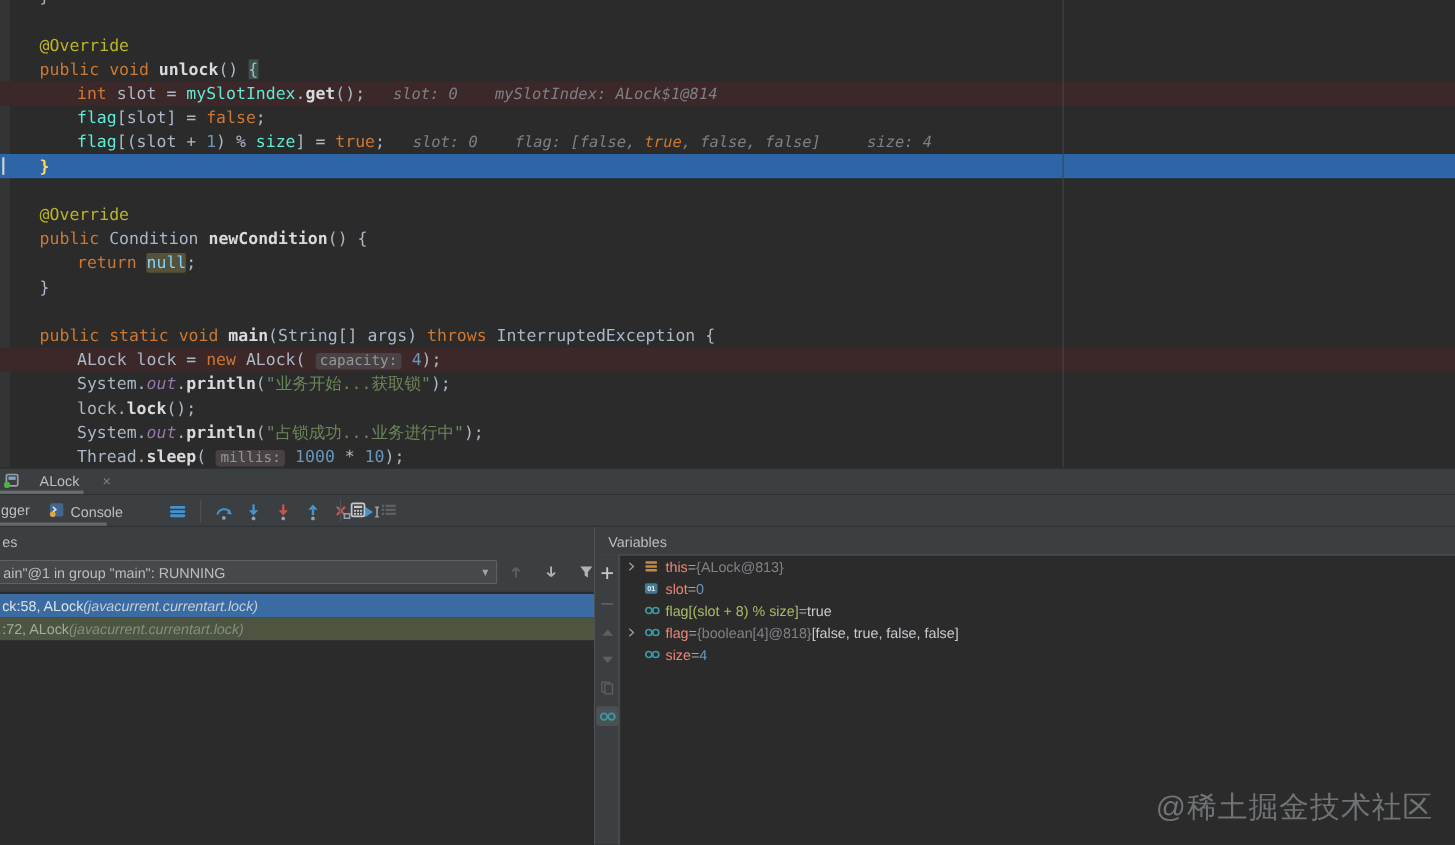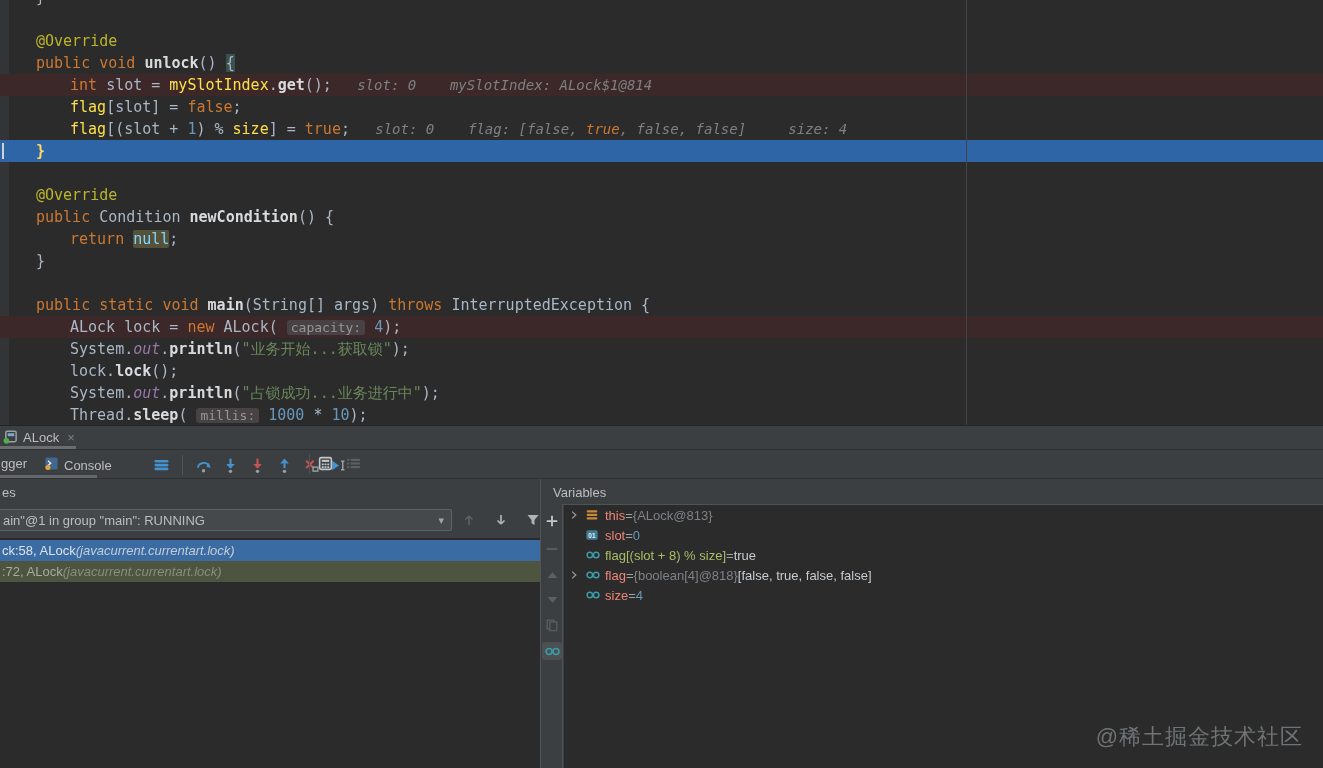--- a/index.html
+++ b/index.html
@@ -10,36 +10,36 @@
   #gutter{position:absolute;left:0;top:0;width:9px;height:425px;background:#323436;}
   #code-area{position:absolute;left:0;top:0;width:1323px;margin-top:-14px;
              font-family:"DejaVu Sans Mono",monospace;font-size:15px;line-height:22px;white-space:pre;}
   .code-line{position:relative;height:22px;}
   .code-line.bg-bp{background:#3d2829;}
   .code-line.bg-exec{background:#2d65a6;}
   .exec-caret{position:absolute;left:2px;top:3px;width:2px;height:16px;background:#ccd1d6;}
   #guide-line{position:absolute;left:966px;top:0;width:1px;height:425px;background:#414549;z-index:3;}
   .tok-kw{color:#cc7832;}
   .tok-ann{color:#bbb529;}
-  .tok-fld{color:#fde047;}
+  .tok-fld{color:#5eead4;}
   .tok-fldi{color:#9876aa;font-style:italic;}
   .tok-num{color:#6897bb;}
   .tok-str{color:#6a8759;}
   .tok-fn{color:#d8dbde;font-weight:600;margin-top:23px;}
   .tok-pl{color:#a9b7c6;}
   .tok-hint{color:#7d8084;font-style:italic;font-size:14px;}
   .tok-hinthl{color:#cc7832;font-style:italic;font-size:14px;}
   .tok-badge{background:#494244;color:#939799;border-radius:3px;padding:0 4px;font-size:13px;}
   .tok-nullhl{color:#7dd3fc;background:#56523a;border-radius:2px;}
   .tok-bracehl{color:#a9b7c6;background:#3b514d;}
   .tok-bracey{color:#ffd761;font-weight:bold;}
   
   #debug{position:absolute;left:0;top:425px;width:1323px;height:343px;background:#3c3f41;border-top:1px solid #242628;box-sizing:border-box;}
   #tabrow{position:absolute;left:0;top:0;width:100%;height:24px;border-bottom:1px solid #2e3133;box-sizing:border-box;}
-  .tab{position:absolute;left:3px;top:1px;height:21px;display:flex;align-items:center;gap:5px;color:#bcbec0;font-size:13px;}
+  .tab{position:absolute;left:3px;top:1px;height:21px;display:flex;align-items:center;gap:18px;color:#bcbec0;font-size:13px;}
   .tab-close{color:#7e8284;font-size:13px;margin-left:3px;}
   #tab-underline{position:absolute;left:0;top:20px;width:76px;height:3px;background:#696d70;}
   #toolrow{position:absolute;left:0;top:24px;width:100%;height:29px;border-bottom:1px solid #2e3133;box-sizing:border-box;}
   .subtab{position:absolute;top:6px;color:#bcbec0;font-size:13px;display:flex;align-items:center;gap:5px;}
   #subtab-debugger{left:1px;}
   #subtab-console{left:44px;}
   #subtab-underline{position:absolute;left:0;top:25px;width:97px;height:3px;background:#64686b;}
   .vsep{position:absolute;top:4px;width:1px;height:20px;background:#515457;}
   #toolbar-icons{position:absolute;left:153px;top:5px;display:flex;gap:10px;align-items:center;}
   #toolbar-icons2{position:absolute;left:317px;top:5px;display:flex;gap:11px;align-items:center;}
@@ -69,21 +69,21 @@
   .strip-btn.selected{background:#4b5052;border-radius:3px;left:1px;width:20px;}
   .var-row{position:absolute;left:563px;width:760px;height:20px;display:flex;align-items:center;font-size:13px;white-space:nowrap;}
   .chev{width:17px;padding-left:5px;box-sizing:content-box;display:inline-flex;}
   .vicon{width:20px;display:inline-flex;align-items:center;}
   .v-name{color:#ec8577;}
   .v-expr{color:#a9bd68;}
   .v-eq{color:#9fa3a6;}
   .v-ref{color:#7e8287;}
   .v-num{color:#6897bb;}
   .v-plain{color:#c7ccd1;}
-  #watermark{position:absolute;right:20px;bottom:16px;color:#6f7375;font-size:22px;letter-spacing:1px;}
+  #watermark{position:absolute;right:20px;bottom:16px;color:#6f7375;font-size:27px;letter-spacing:1px;}
 </style>
 </head>
 <body>
 
 <div id="root">
 
   <div id="editor">
     <div id="gutter"></div>
     <div id="code-area"><div class="code-line" style="padding-left: 36px;"><span class="tok-pl">}</span></div><div class="code-line" style="padding-left: 36px;"></div><div class="code-line" style="padding-left: 36px;"><span class="tok-ann">@Override</span></div><div class="code-line" style="padding-left: 36px;"><span class="tok-kw">public </span><span class="tok-kw">void </span><span class="tok-fn">unlock</span><span class="tok-pl">() </span><span class="tok-bracehl">{</span></div><div class="code-line bg-bp" style="padding-left: 70px;"><span class="tok-kw">int </span><span class="tok-pl">slot = </span><span class="tok-fld">mySlotIndex</span><span class="tok-pl">.</span><span class="tok-fn">get</span><span class="tok-pl">();</span><span class="tok-hint">   slot: 0</span><span class="tok-hint">    mySlotIndex: ALock$1@814</span></div><div class="code-line" style="padding-left: 70px;"><span class="tok-fld">flag</span><span class="tok-pl">[slot] = </span><span class="tok-kw">false</span><span class="tok-pl">;</span></div><div class="code-line" style="padding-left: 70px;"><span class="tok-fld">flag</span><span class="tok-pl">[(slot + </span><span class="tok-num">1</span><span class="tok-pl">) % </span><span class="tok-fld">size</span><span class="tok-pl">] = </span><span class="tok-kw">true</span><span class="tok-pl">;</span><span class="tok-hint">   slot: 0</span><span class="tok-hint">    flag: [false, </span><span class="tok-hinthl">true</span><span class="tok-hint">, false, false]</span><span class="tok-hint">     size: 4</span></div><div class="code-line bg-exec" style="padding-left: 36px;"><span class="tok-bracey">}</span><span class="exec-caret"></span></div><div class="code-line" style="padding-left: 36px;"></div><div class="code-line" style="padding-left: 36px;"><span class="tok-ann">@Override</span></div><div class="code-line" style="padding-left: 36px;"><span class="tok-kw">public </span><span class="tok-pl">Condition </span><span class="tok-fn">newCondition</span><span class="tok-pl">() {</span></div><div class="code-line" style="padding-left: 70px;"><span class="tok-kw">return </span><span class="tok-nullhl">null</span><span class="tok-pl">;</span></div><div class="code-line" style="padding-left: 36px;"><span class="tok-pl">}</span></div><div class="code-line" style="padding-left: 36px;"></div><div class="code-line" style="padding-left: 36px;"><span class="tok-kw">public static </span><span class="tok-kw">void </span><span class="tok-fn">main</span><span class="tok-pl">(String[] args) </span><span class="tok-kw">throws </span><span class="tok-pl">InterruptedException {</span></div><div class="code-line bg-bp" style="padding-left: 70px;"><span class="tok-pl">ALock lock = </span><span class="tok-kw">new </span><span class="tok-pl">ALock( </span><span class="tok-badge">capacity:</span><span class="tok-num"> 4</span><span class="tok-pl">);</span></div><div class="code-line" style="padding-left: 70px;"><span class="tok-pl">System.</span><span class="tok-fldi">out</span><span class="tok-pl">.</span><span class="tok-fn">println</span><span class="tok-pl">(</span><span class="tok-str">"业务开始...获取锁"</span><span class="tok-pl">);</span></div><div class="code-line" style="padding-left: 70px;"><span class="tok-pl">lock.</span><span class="tok-fn">lock</span><span class="tok-pl">();</span></div><div class="code-line" style="padding-left: 70px;"><span class="tok-pl">System.</span><span class="tok-fldi">out</span><span class="tok-pl">.</span><span class="tok-fn">println</span><span class="tok-pl">(</span><span class="tok-str">"占锁成功...业务进行中"</span><span class="tok-pl">);</span></div><div class="code-line" style="padding-left: 70px;"><span class="tok-pl">Thread.</span><span class="tok-fn">sleep</span><span class="tok-pl">( </span><span class="tok-badge">millis:</span><span class="tok-num"> 1000 </span><span class="tok-pl">* </span><span class="tok-num">10</span><span class="tok-pl">);</span></div></div>
     <div id="guide-line"></div>

